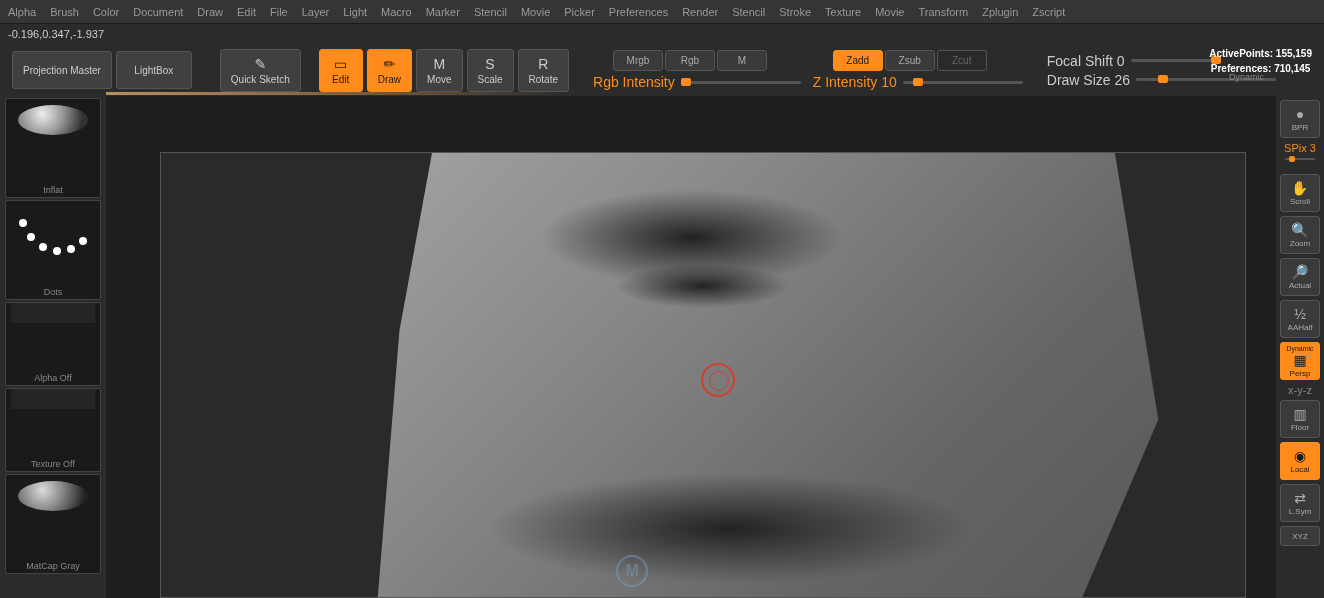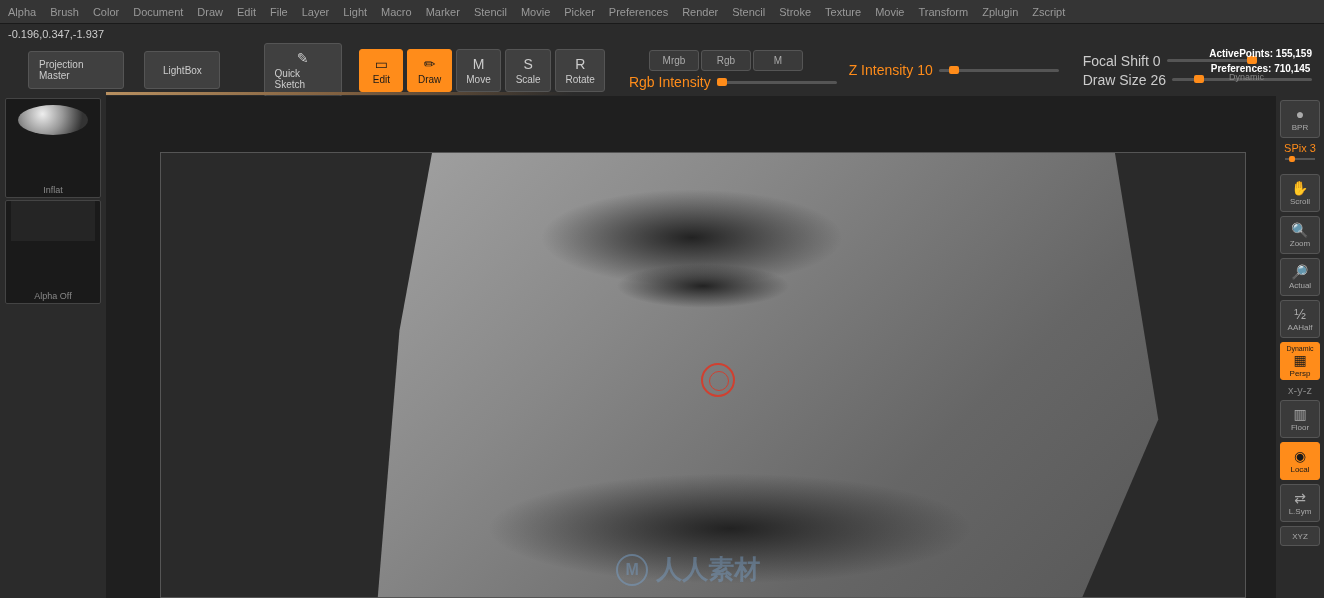--- a/index.html
+++ b/index.html
@@ -8,41 +8,41 @@
 
 .menu-bar { height: 24px; background: #353535; display: flex; align-items: center; padding: 0 8px; gap: 14px; font-size: 11px; border-bottom: 1px solid #1a1a1a; }
 .menu-item { color: #999; cursor: pointer; }
 
 
 .coords { padding: 4px 8px; font-size: 11px; color: #ccc; background: #2b2b2b; }
 
 
 .toolbar { height: 52px; background: #2b2b2b; display: flex; align-items: center; padding: 0 12px; gap: 4px; position: relative; }
 .tool-btn { background: #404040; color: #ccc; border: 1px solid #555; border-radius: 3px; padding: 6px 10px; font-size: 10px; cursor: pointer; display: flex; flex-direction: column; align-items: center; justify-content: center; min-height: 38px; }
-.tool-btn.wide { min-width: 76px; margin-left: 16px; }
+.tool-btn.wide { min-width: 76px; }
 .tool-btn.active { background: #ff8c1a; color: #1a1a1a; border-color: #ff8c1a; }
 .tool-btn.med { min-width: 44px; }
 .tool-icon { font-size: 14px; margin-bottom: 2px; }
 .pill { background: #3a3a3a; color: #aaa; border: 1px solid #555; border-radius: 3px; padding: 4px 12px; font-size: 10px; cursor: pointer; min-width: 50px; text-align: center; }
 .pill.active { background: #ff8c1a; color: #1a1a1a; border-color: #ff8c1a; }
 .pill.dark { background: #2a2a2a; color: #666; }
 .slider-label { font-size: 14px; color: #ff8c1a; white-space: nowrap; }
 .slider-track { width: 120px; height: 3px; background: #555; position: relative; border-radius: 2px; }
 .slider-thumb { position: absolute; width: 10px; height: 8px; background: #ff8c1a; border-radius: 2px; top: -3px; }
 .slider-group { display: flex; flex-direction: column; gap: 3px; margin-left: 8px; }
 .slider-row { display: flex; align-items: center; gap: 6px; }
 .pill-row { display: flex; gap: 2px; padding-left: 20px; }
 .stats { position: absolute; right: 12px; top: 4px; font-size: 10px; color: #ccc; display: flex; flex-direction: column; gap: 4px; align-items: center; }
 .stats b { color: #fff; }
 
 
 .left-sidebar { position: absolute; left: 0; top: 96px; width: 106px; background: #2b2b2b; display: flex; flex-direction: column; align-items: center; gap: 2px; padding: 2px; }
 .thumb-box { width: 96px; background: #1a1a1a; border: 1px solid #444; border-radius: 2px; display: flex; flex-direction: column; align-items: center; cursor: pointer; gap: 48px; }
 .thumb-box.h100 { height: 100px; }
-.thumb-box.h88 { height: 104px; }
+.thumb-box.h88 { height: 84px; }
 .thumb-label { font-size: 9px; color: #888; padding: 2px; text-align: center; }
 .sphere { width: 70px; height: 70px; border-radius: 50%; background: radial-gradient(circle at 35% 30%, #eee, #999 40%, #333 80%); margin-top: 6px; }
 .sphere.gray { background: radial-gradient(circle at 35% 30%, #ddd, #888 40%, #222 85%); }
 .dots-preview { width: 84px; height: 68px; display: flex; align-items: center; justify-content: center; position: relative; }
 .dot-arc { position: absolute; width: 8px; height: 8px; background: #fff; border-radius: 50%; }
 .empty-thumb { width: 84px; height: 68px; background: #252525; }
 
 
 .right-sidebar { position: absolute; right: 0; top: 96px; width: 48px; display: flex; flex-direction: column; align-items: center; gap: 4px; padding: 4px; }
 .r-btn { width: 40px; height: 38px; background: #3a3a3a; border: 1px solid #555; border-radius: 3px; display: flex; flex-direction: column; align-items: center; justify-content: center; font-size: 8px; color: #aaa; cursor: pointer; }
@@ -134,20 +134,25 @@
     </div>
     <div class="slider-row">
       <span class="slider-label">Rgb Intensity</span>
       <div class="slider-track">
           <div class="slider-thumb" style="left:0"></div>
         </div>
     </div>
   </div>
 
   <div class="slider-group">
+    <div class="pill-row">
+      <div class="pill active">Zadd</div>
+      <div class="pill">Zsub</div>
+      <div class="pill dark">Zcut</div>
+    </div>
     <div class="slider-row">
       <span class="slider-label">Z Intensity 10</span>
       <div class="slider-track">
           <div class="slider-thumb" style="left:10px"></div>
         </div>
     </div>
   </div>
 
   <div class="slider-group" style="margin-left:20px">
     <div class="slider-row">
@@ -171,23 +176,42 @@
 </div>
 
 <div class="dynamic-lbl">Dynamic</div>
 <div class="grad-strip"></div>
 
 <div class="left-sidebar">
   <div class="thumb-box h100">
     <div class="sphere"></div>
     <div class="thumb-label">Inflat</div>
   </div>
+  <div class="thumb-box h100">
+    <div class="dots-preview">
+      <div class="dot-arc" style="left:8px;top:18px"></div>
+      <div class="dot-arc" style="left:16px;top:32px"></div>
+      <div class="dot-arc" style="left:28px;top:42px"></div>
+      <div class="dot-arc" style="left:42px;top:46px"></div>
+      <div class="dot-arc" style="left:56px;top:44px"></div>
+      <div class="dot-arc" style="left:68px;top:36px"></div>
+    </div>
+    <div class="thumb-label">Dots</div>
+  </div>
   <div class="thumb-box h88">
     <div class="empty-thumb"></div>
     <div class="thumb-label">Alpha Off</div>
+  </div>
+  <div class="thumb-box h88">
+    <div class="empty-thumb"></div>
+    <div class="thumb-label">Texture Off</div>
+  </div>
+  <div class="thumb-box h100">
+    <div class="sphere gray"></div>
+    <div class="thumb-label">MatCap Gray</div>
   </div>
 </div>
 
 <div class="right-sidebar">
   <div class="r-btn">
       <span class="ico">●</span>
       <span>BPR</span>
     </div>
   <div class="r-small">SPix 3</div>
   <div style="width:30px;height:2px;background:#555;position:relative">
@@ -236,16 +260,15 @@
 <div class="canvas-area">
   <div class="canvas-inner">
     <div class="sculpt">
       <div class="darkshad" style="left:35%;top:8%;width:28%;height:22%"></div>
       <div class="darkshad" style="left:42%;top:25%;width:16%;height:10%"></div>
       <div class="darkshad" style="left:30%;top:72%;width:45%;height:25%"></div>
     </div>
     <div class="cursor-ring"></div>
     <div class="watermark">
       <div class="wm-circle">M</div>
-      <span>人人素材</span>
     </div>
   </div>
 </div>
 
 </body></html>

